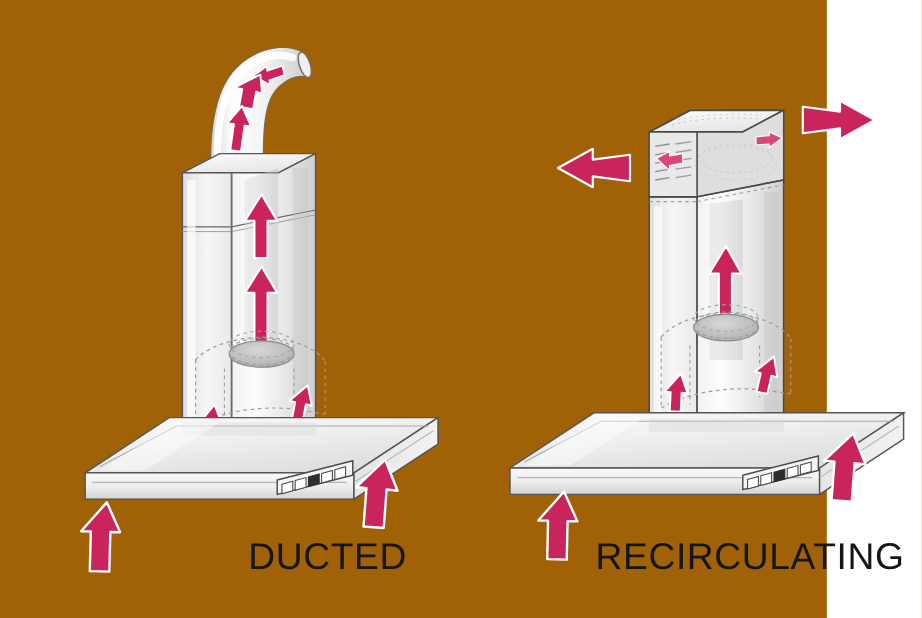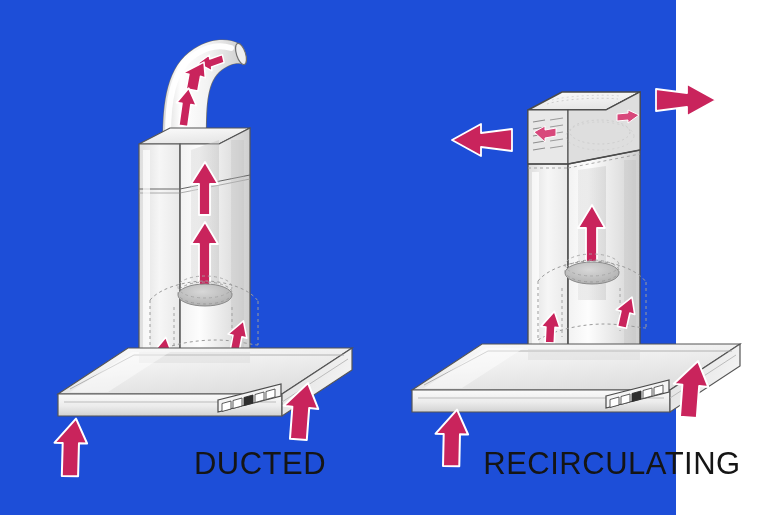--- a/index.html
+++ b/index.html
@@ -1,17 +1,17 @@
 <!DOCTYPE html>
 <html><head>
 <meta charset="utf-8">
 <style>
   html,body{margin:0;padding:0;background:#ffffff;}
   body{width:768px;height:515px;overflow:hidden;font-family:"Liberation Sans",sans-serif;}
-  #stage{position:relative;width:676px;height:515px;background:#1d4ed8;}
+  #stage{position:relative;width:676px;height:515px;background:#a16207;padding-left:13px;}
   svg.diagram{display:block;width:768px;height:515px;}
   .label-text{
     font-family:"Liberation Sans",sans-serif;
     font-size:31px;
     font-weight:400;
     letter-spacing:0.5px;
     fill:#151515;
   }
 </style>
 </head>

